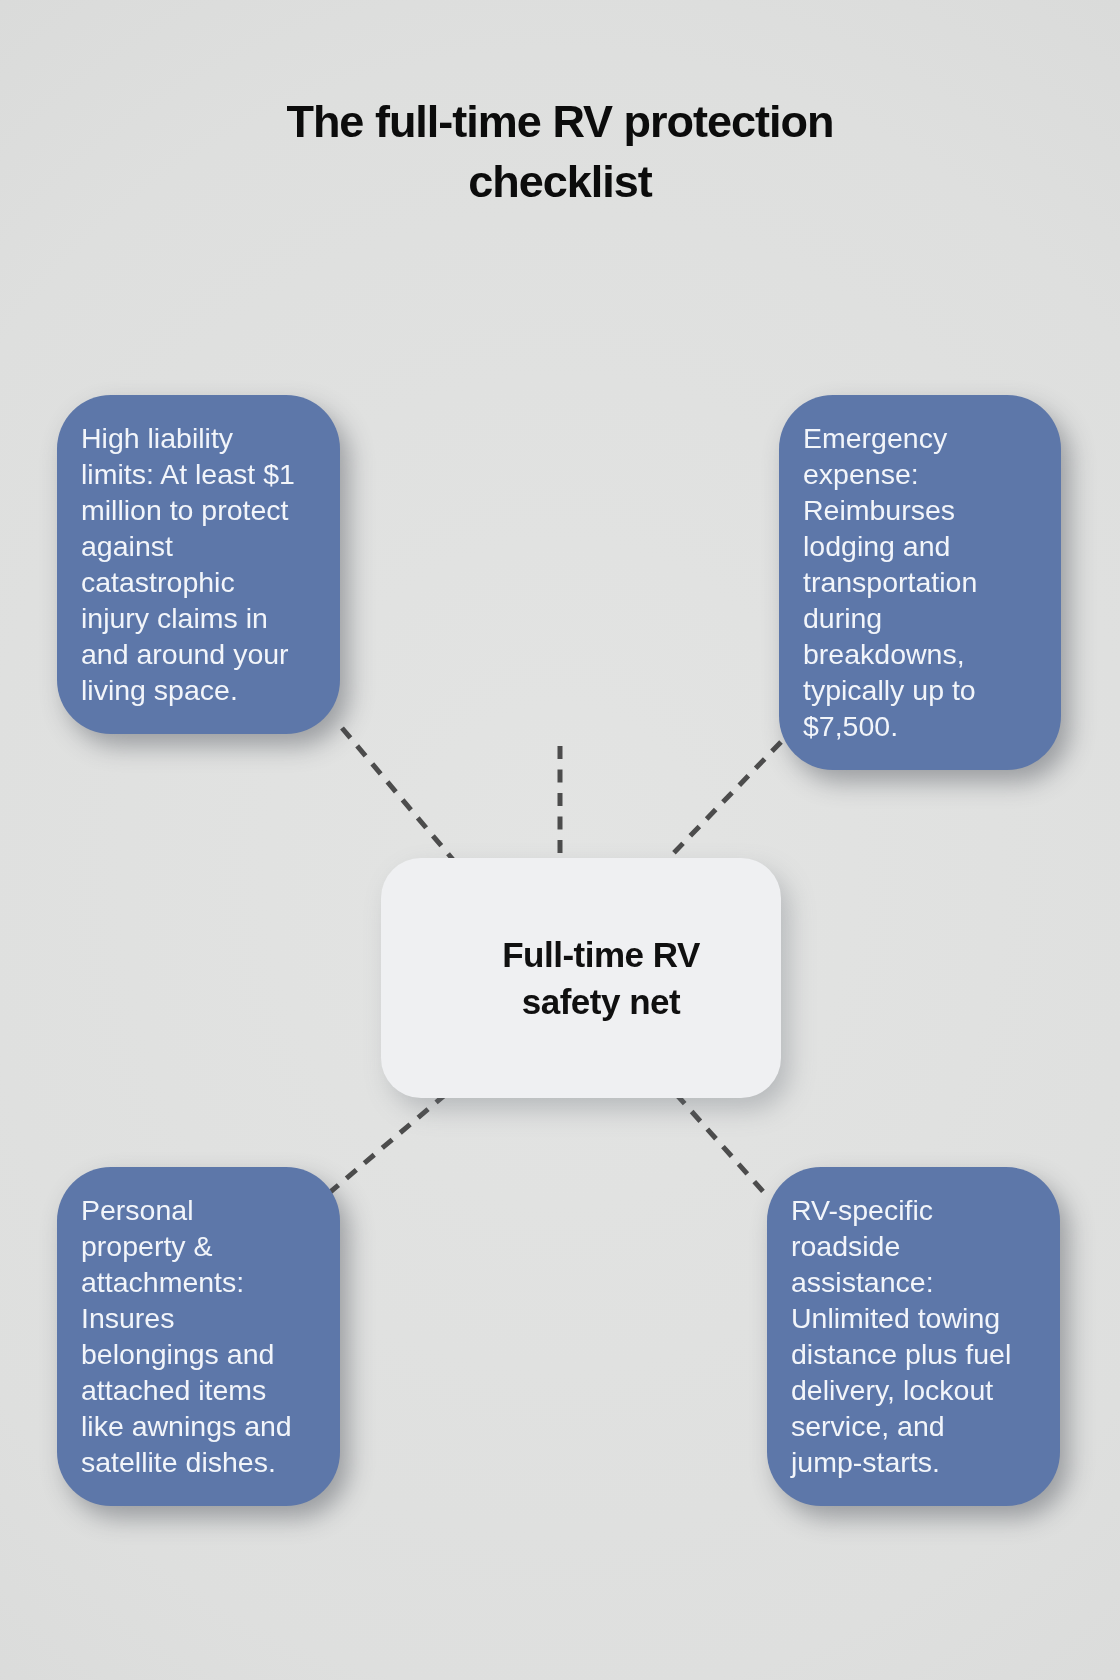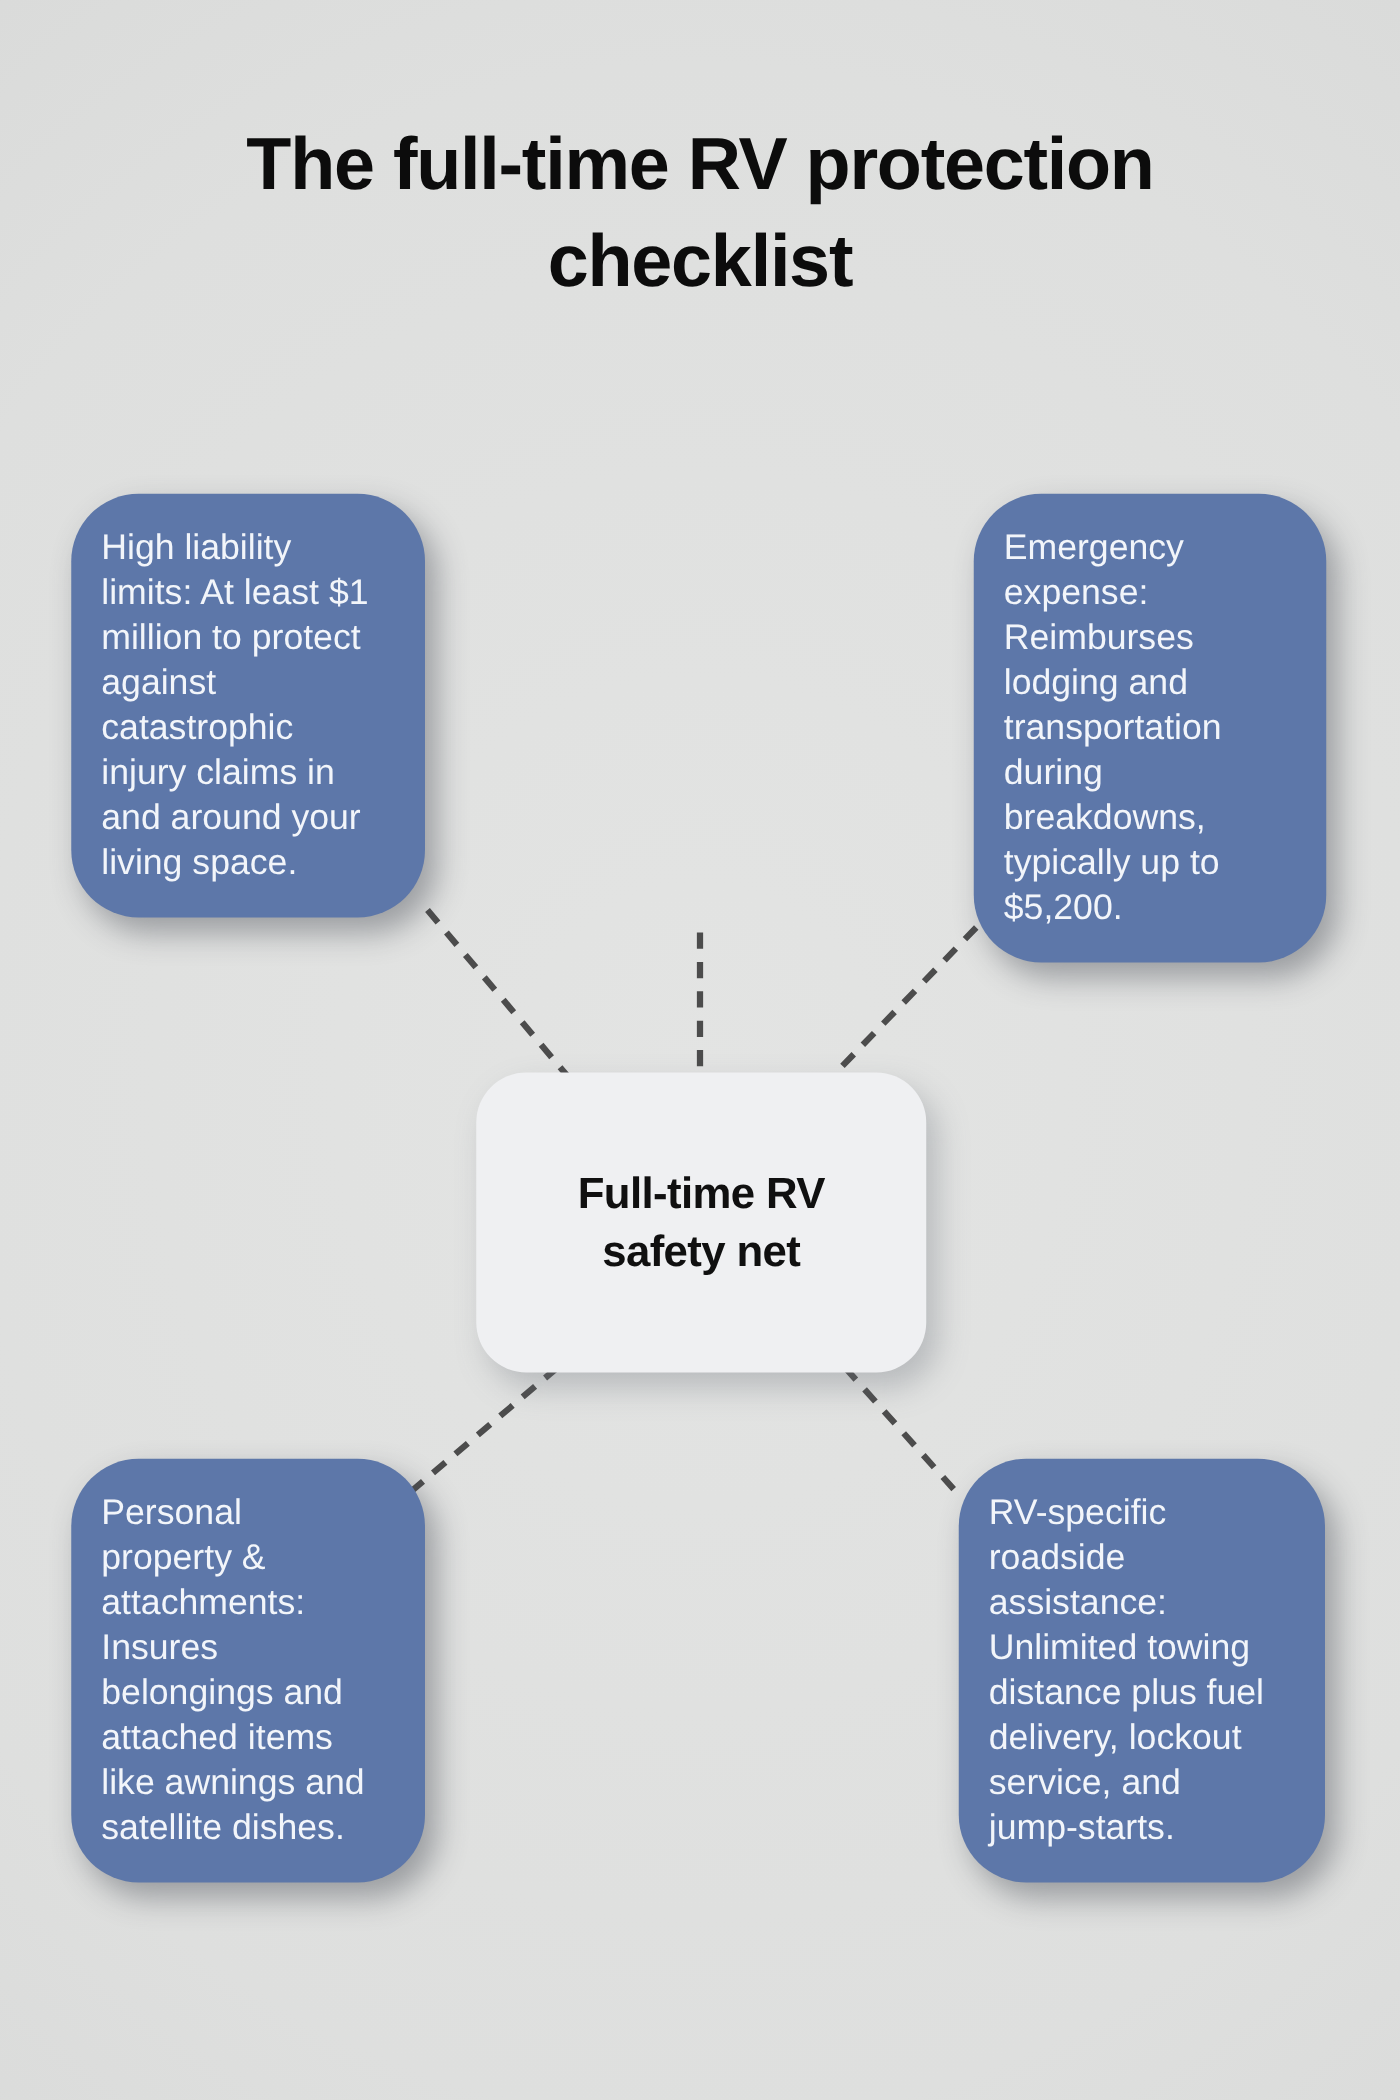--- a/index.html
+++ b/index.html
@@ -22,21 +22,21 @@
     width:1120px;height:1680px;
     margin:0 auto;
     overflow:hidden;
     background:radial-gradient(90% 68% at 50% 52%, var(--bg-mid) 0%, #dedfde 72%, var(--bg-edge) 100%);
   }
   .title{
     position:absolute;
     left:0;top:92px;width:1120px;
     margin:0;
     text-align:center;
-    font-size:59px;
+    font-size:45px;
     font-weight:700;
     letter-spacing:-1px;
     line-height:1.33;
     color:var(--title-color);
     white-space:pre-line;
   }
   .connectors{
     position:absolute;left:0;top:0;width:1120px;height:1680px;
     z-index:1;
   }
@@ -63,21 +63,21 @@
   .node-c{left:779px; top:395px;  width:282px;}
   .node-d{left:57px;  top:1167px; width:283px;}
   .node-e{left:767px; top:1167px; width:293px;}
   .center-node{
     position:absolute;
     z-index:2;
     left:381px;top:858px;width:360px;height:240px;
     background:var(--center-bg);
     border-radius:40px;
     box-shadow:9px 12px 24px rgba(110,115,122,0.35);
-    display:flex;align-items:center;justify-content:center;
+    display:flex;align-items:center;justify-content:center;padding-left:40px;
   }
   .center-label{
     font-size:35px;
     font-weight:700;
     line-height:47px;
     color:var(--center-text);
     text-align:center;
     white-space:pre-line;
     letter-spacing:-0.5px;
   }
@@ -107,21 +107,21 @@
 and around your
 living space.</div>
   <div class="node node-c">Emergency
 expense:
 Reimburses
 lodging and
 transportation
 during
 breakdowns,
 typically up to
-$5,200.</div>
+$7,500.</div>
   <div class="node node-d">Personal
 property &amp;
 attachments:
 Insures
 belongings and
 attached items
 like awnings and
 satellite dishes.</div>
   <div class="node node-e">RV-specific
 roadside

